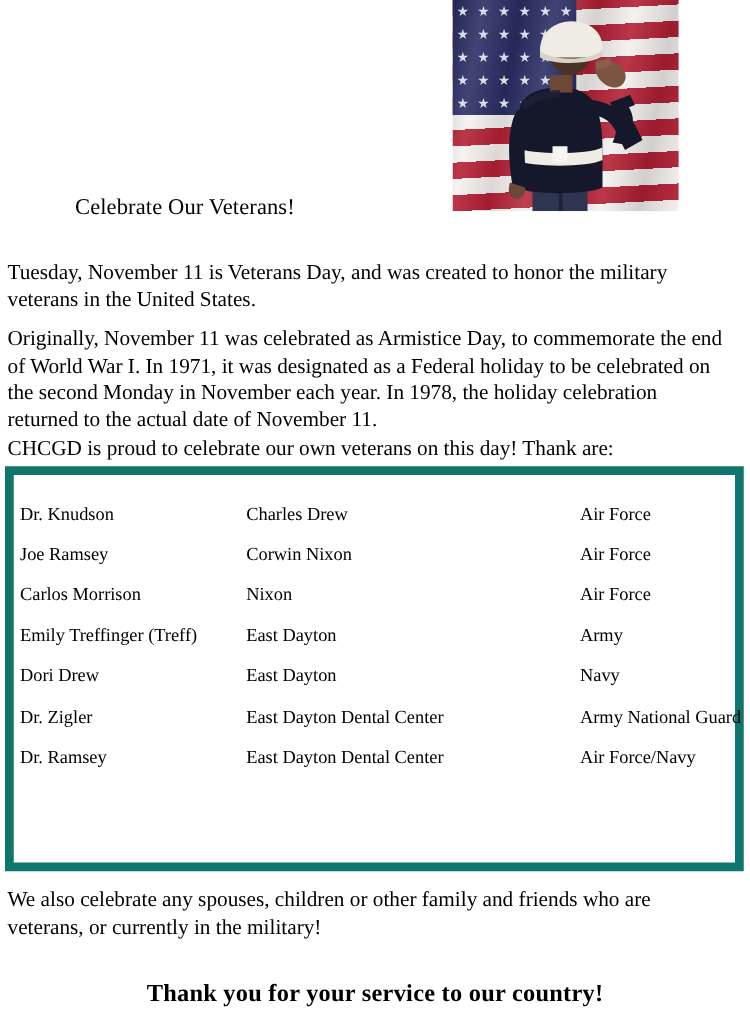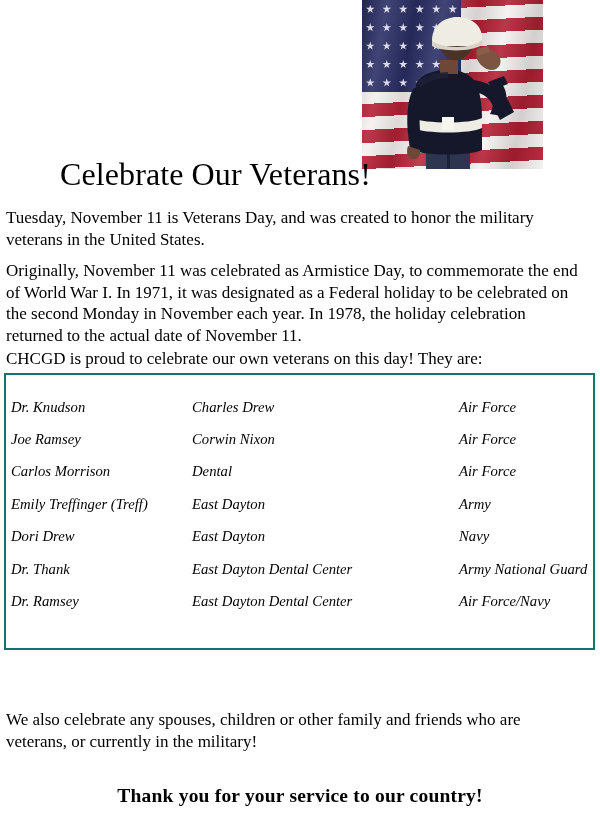--- a/index.html
+++ b/index.html
@@ -73,21 +73,21 @@
   }
 
   
   .marine { position: absolute; left: 0; top: 0; width: 181px; height: 169px; }
 
   
   .doc-title {
     position: absolute;
     left: 60px;
     top: 138px;
-    font-size: 32px;
+    font-size: 18px;
     line-height: 30px;
     font-weight: 400;
     letter-spacing: 0.1px;
     white-space: nowrap;
   }
 
   
   .para {
     position: absolute;
     left: 6px;
@@ -100,25 +100,24 @@
   #para-2 { top: 243px; }
   #para-3 { top: 331px; }
   #para-closing { top: 692px; width: 545px; }
 
   
   .veterans-table {
     position: absolute;
     left: 4px;
     top: 373px;
     width: 591px;
-    height: 277px;
-    border: 2px solid #0f766e;
+    height: 324px;
+    border: 7px solid #0f766e;
     box-sizing: border-box;
     background: #ffffff;
-    font-style: italic;
   }
   .veterans-table table {
     border-collapse: collapse;
     width: 100%;
     table-layout: fixed;
     margin-top: 16px;
   }
   .veterans-table td {
     font-size: 14.7px;
     line-height: 19px;
@@ -226,52 +225,52 @@
     <path d="M55 82 C62 76 72 72 86 72 L86 78 C74 78 64 82 58 88 Z" fill="#1d2138" opacity="0.8"></path>
   </svg>
 </div>
 
 <h1 class="doc-title">Celebrate Our Veterans!</h1>
 
 <p class="para" id="para-1">Tuesday, November 11 is Veterans Day, and was created to honor the military veterans in the United States.</p>
 
 <p class="para" id="para-2">Originally, November 11 was celebrated as Armistice Day, to commemorate the end of World War I. In 1971, it was designated as a Federal holiday to be celebrated on the second Monday in November each year. In 1978, the holiday celebration returned to the actual date of November 11.</p>
 
-<p class="para" id="para-3">CHCGD is proud to celebrate our own veterans on this day! They are:</p>
+<p class="para" id="para-3">CHCGD is proud to celebrate our own veterans on this day! Thank are:</p>
 
 <div class="veterans-table">
   <table>
     <tbody>
       <tr>
         <td class="c-name">Dr. Knudson</td>
         <td class="c-site">Charles Drew</td>
         <td class="c-branch">Air Force</td>
       </tr>
       <tr>
         <td class="c-name">Joe Ramsey</td>
         <td class="c-site">Corwin Nixon</td>
         <td class="c-branch">Air Force</td>
       </tr>
       <tr>
         <td class="c-name">Carlos Morrison</td>
-        <td class="c-site">Dental</td>
+        <td class="c-site">Nixon</td>
         <td class="c-branch">Air Force</td>
       </tr>
       <tr>
         <td class="c-name">Emily Treffinger (Treff)</td>
         <td class="c-site">East Dayton</td>
         <td class="c-branch">Army</td>
       </tr>
       <tr>
         <td class="c-name">Dori Drew</td>
         <td class="c-site">East Dayton</td>
         <td class="c-branch">Navy</td>
       </tr>
       <tr>
-        <td class="c-name">Dr. Thank</td>
+        <td class="c-name">Dr. Zigler</td>
         <td class="c-site">East Dayton Dental Center</td>
         <td class="c-branch">Army National Guard</td>
       </tr>
       <tr>
         <td class="c-name">Dr. Ramsey</td>
         <td class="c-site">East Dayton Dental Center</td>
         <td class="c-branch">Air Force/Navy</td>
       </tr>
     </tbody>
   </table>

